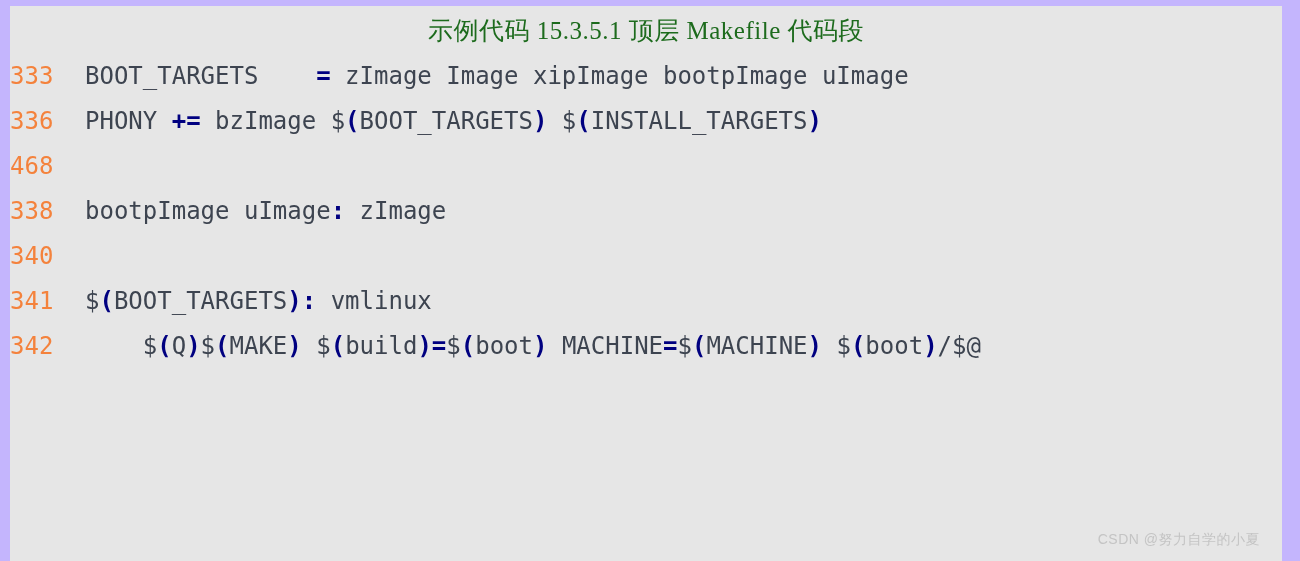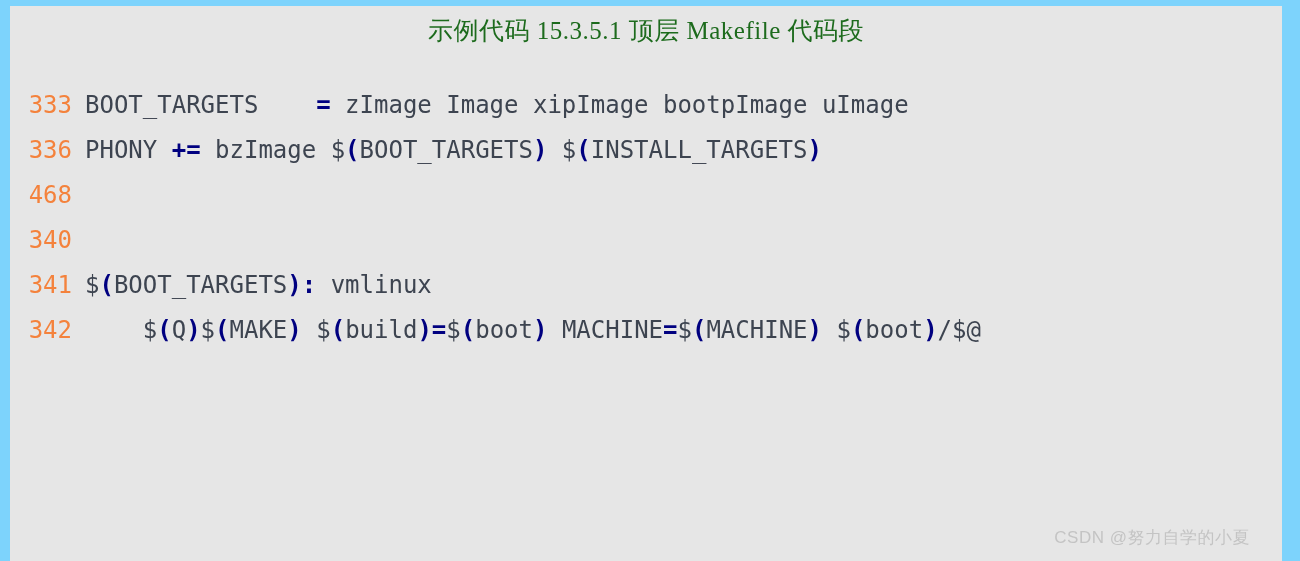--- a/index.html
+++ b/index.html
@@ -8,21 +8,21 @@
     padding: 0;
     background: #ffffff;
   }
   body {
     font-family: "Liberation Sans", sans-serif;
   }
   #screenshot {
     position: relative;
     width: 1300px;
     height: 561px;
-    background: #7dd3fc;
+    background: #c4b5fd;
     overflow: hidden;
   }
   
   .code-panel {
     position: absolute;
     left: 10px;
     top: 6px;
     width: 1272px;
     height: 555px;
     background: #e6e6e6;
@@ -50,61 +50,61 @@
     display: block;
     height: 45px;
     line-height: 45px;
     white-space: pre;
     font-family: "DejaVu Sans Mono", "Liberation Mono", monospace;
     font-size: 24px;
   }
   .ln {
     display: inline-block;
     width: 62px;
-    text-align: right;
+    text-align: left;
     color: #f4823c;
     font-family: "DejaVu Sans Mono", "Liberation Mono", monospace;
     font-size: 24px;
-    margin-top: 29px;
   }
   .code-text {
     display: inline-block;
     padding-left: 13px;
     color: #3d4450;
   }
   .tok-id { color: #3d4450; }
   .tok-op {
     color: #000080;
     font-weight: bold;
   }
   .tok-str { color: #9aa0a6; }
 
   .watermark {
     position: absolute;
-    right: 32px;
+    right: 22px;
     bottom: 12px;
     font-family: "Liberation Sans", "DejaVu Sans", sans-serif;
-    font-size: 17px;
+    font-size: 14px;
     color: #c4c4c4;
     letter-spacing: 0.5px;
     white-space: nowrap;
   }
 </style>
 </head>
 <body>
 
 <div id="screenshot">
   <div class="code-panel">
 
     <div class="code-title">示例代码 15.3.5.1  顶层 Makefile 代码段</div>
 
     <div class="code-body">
         <div class="code-line"><span class="ln">333</span><span class="code-text"><span class="tok-id">BOOT_TARGETS    </span><span class="tok-op">=</span><span class="tok-id"> zImage Image xipImage bootpImage uImage</span></span></div>
         <div class="code-line"><span class="ln">336</span><span class="code-text"><span class="tok-id">PHONY </span><span class="tok-op">+=</span><span class="tok-id"> bzImage $</span><span class="tok-op">(</span><span class="tok-id">BOOT_TARGETS</span><span class="tok-op">)</span><span class="tok-id"> $</span><span class="tok-op">(</span><span class="tok-id">INSTALL_TARGETS</span><span class="tok-op">)</span></span></div>
         <div class="code-line"><span class="ln">468</span><span class="code-text"></span></div>
+        <div class="code-line"><span class="ln">338</span><span class="code-text"><span class="tok-id">bootpImage uImage</span><span class="tok-op">:</span><span class="tok-id"> zImage</span></span></div>
         <div class="code-line"><span class="ln">340</span><span class="code-text"></span></div>
         <div class="code-line"><span class="ln">341</span><span class="code-text"><span class="tok-id">$</span><span class="tok-op">(</span><span class="tok-id">BOOT_TARGETS</span><span class="tok-op">)</span><span class="tok-op">:</span><span class="tok-id"> vmlinux</span></span></div>
         <div class="code-line"><span class="ln">342</span><span class="code-text"><span class="tok-id">    $</span><span class="tok-op">(</span><span class="tok-id">Q</span><span class="tok-op">)</span><span class="tok-id">$</span><span class="tok-op">(</span><span class="tok-id">MAKE</span><span class="tok-op">)</span><span class="tok-id"> $</span><span class="tok-op">(</span><span class="tok-id">build</span><span class="tok-op">)</span><span class="tok-op">=</span><span class="tok-id">$</span><span class="tok-op">(</span><span class="tok-id">boot</span><span class="tok-op">)</span><span class="tok-id"> MACHINE</span><span class="tok-op">=</span><span class="tok-id">$</span><span class="tok-op">(</span><span class="tok-id">MACHINE</span><span class="tok-op">)</span><span class="tok-id"> $</span><span class="tok-op">(</span><span class="tok-id">boot</span><span class="tok-op">)</span><span class="tok-id">/$@</span></span></div>
       </div>
 
     <div class="watermark">CSDN @努力自学的小夏</div>
   </div>
 </div>
 
 </body></html>

